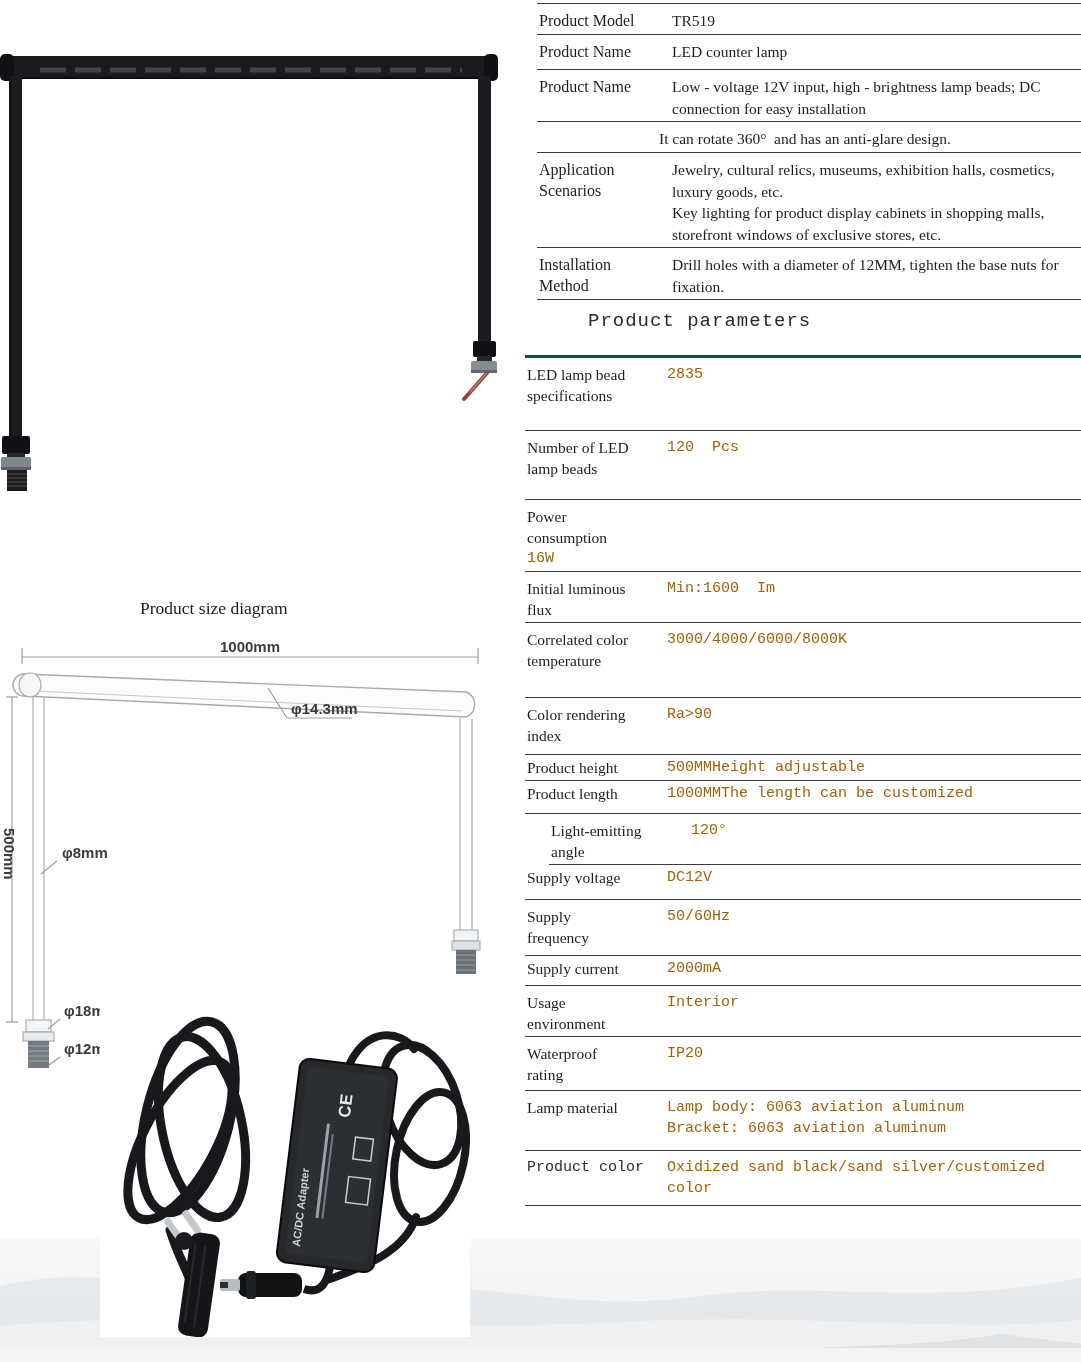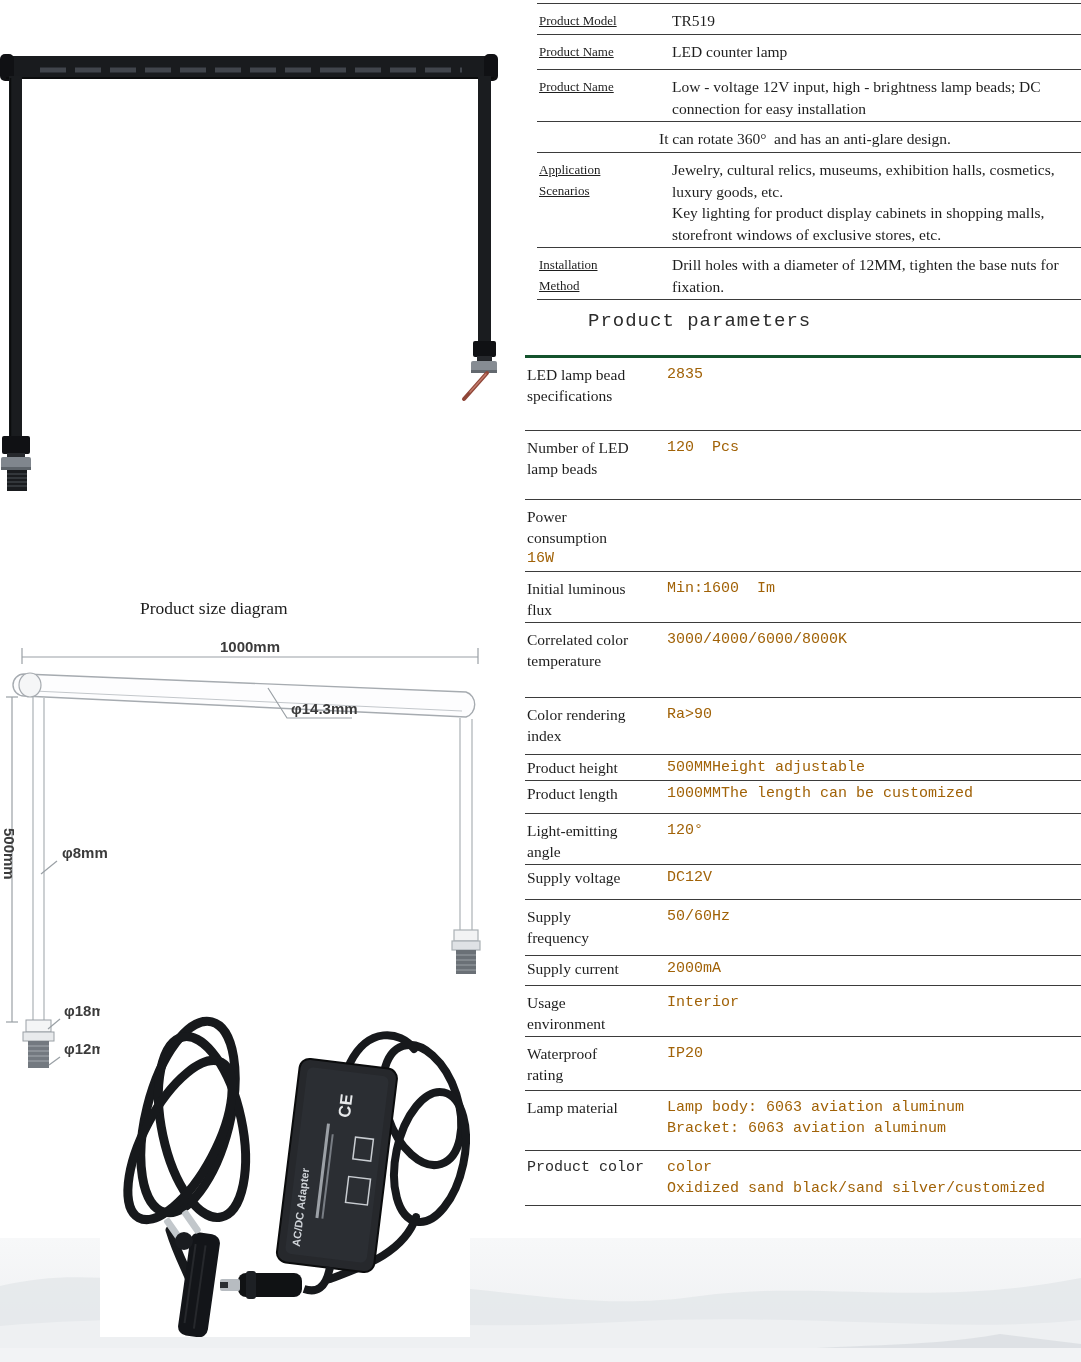--- a/index.html
+++ b/index.html
@@ -5,21 +5,21 @@
   html,body{margin:0;padding:0;background:#ffffff;}
   .page{position:relative;width:1081px;height:1362px;background:#fff;overflow:hidden;
         font-family:"Liberation Serif",serif;color:#1e1e1e;}
   svg{display:block;}
   .abs{position:absolute;}
 
   
   .info-table{position:absolute;left:537px;top:3px;width:544px;border-top:1px solid #3b3b3b;}
   .info-table .trow{display:flex;box-sizing:border-box;border-bottom:1px solid #3b3b3b;
                     padding:6px 0 2px 2px;}
-  .info-table .lbl{flex:none;width:133px;font-size:13px;line-height:21px;text-decoration:underline;}
+  .info-table .lbl{flex:none;width:133px;font-size:16px;line-height:21px;}
   .info-table .val{flex:1;font-size:15.5px;line-height:21.5px;}
   .info-table .trow.center .val{text-align:center;padding-right:10px;}
 
   
   .param-heading{position:absolute;left:588px;top:310px;font-family:"Liberation Mono",monospace;
                  font-size:19px;color:#2b2b2b;letter-spacing:1px;}
   .param-table{position:absolute;left:525px;top:355px;width:556px;border-top:3px solid #14532d;}
   .param-table .trow{display:flex;box-sizing:border-box;border-bottom:1px solid #3b3b3b;
                      padding:6px 0 2px 2px;}
   .param-table .trow.tight{padding-top:2px;}
@@ -327,21 +327,21 @@
         </div>
       </div>
       <div class="trow tight" style="min-height: 33px;">
         <div class="lbl">
           <div class="line">Product length</div>
         </div>
         <div class="val">
           <div class="line">1000MMThe length can be customized</div>
         </div>
       </div>
-      <div class="trow" style="min-height: 47px;">
+      <div class="trow" style="min-height: 47px; margin-left: 24px;">
         <div class="lbl">
           <div class="line">Light-emitting</div>
           <div class="line">angle</div>
         </div>
         <div class="val">
           <div class="line">120°</div>
         </div>
       </div>
       <div class="trow tight" style="min-height: 35px;">
         <div class="lbl">
@@ -393,19 +393,19 @@
         <div class="val">
           <div class="line">Lamp body: 6063 aviation aluminum</div>
           <div class="line">Bracket: 6063 aviation aluminum</div>
         </div>
       </div>
       <div class="trow mono-label" style="min-height: 55px;">
         <div class="lbl">
           <div class="line">Product color</div>
         </div>
         <div class="val">
+          <div class="line">Oxidized sand black/sand silver/customized</div>
           <div class="line">color</div>
-          <div class="line">Oxidized sand black/sand silver/customized</div>
         </div>
       </div>
     </div>
 
 </div>
 
 </body></html>

